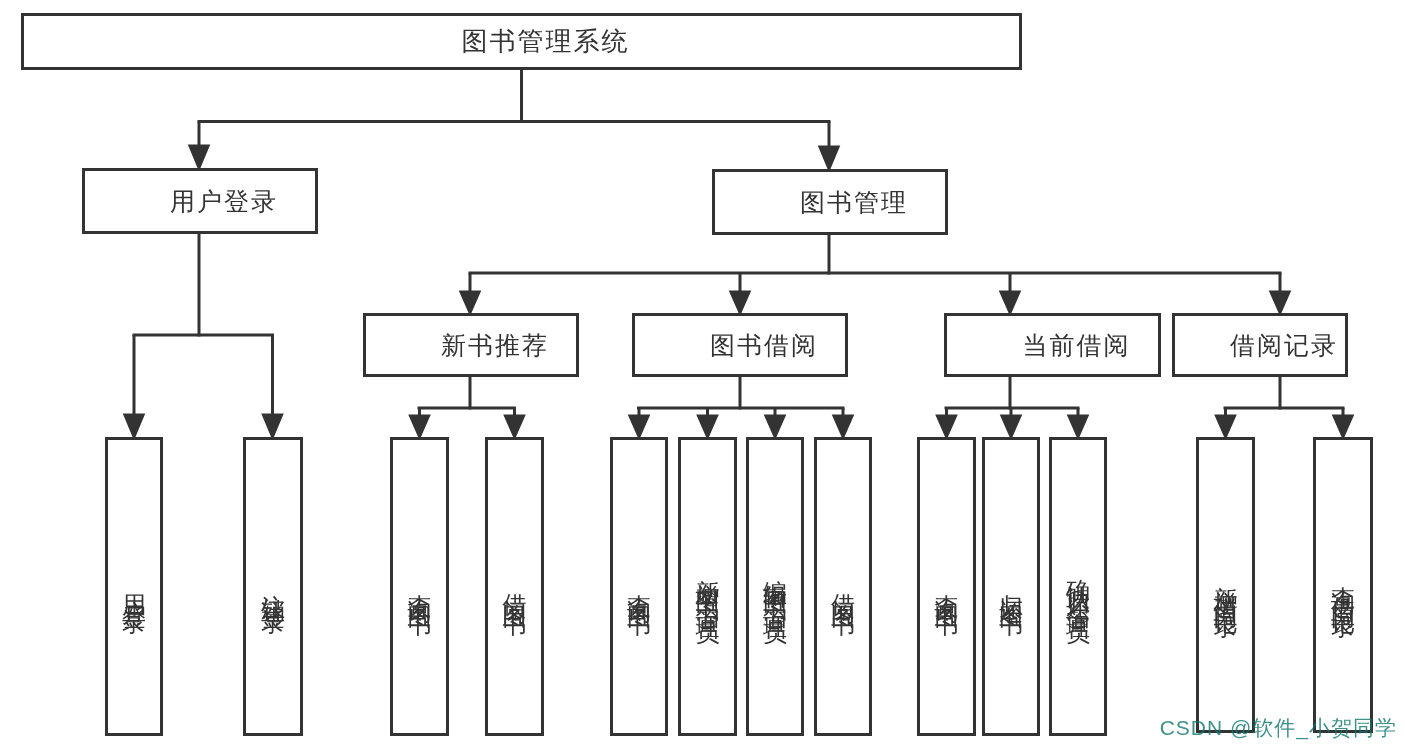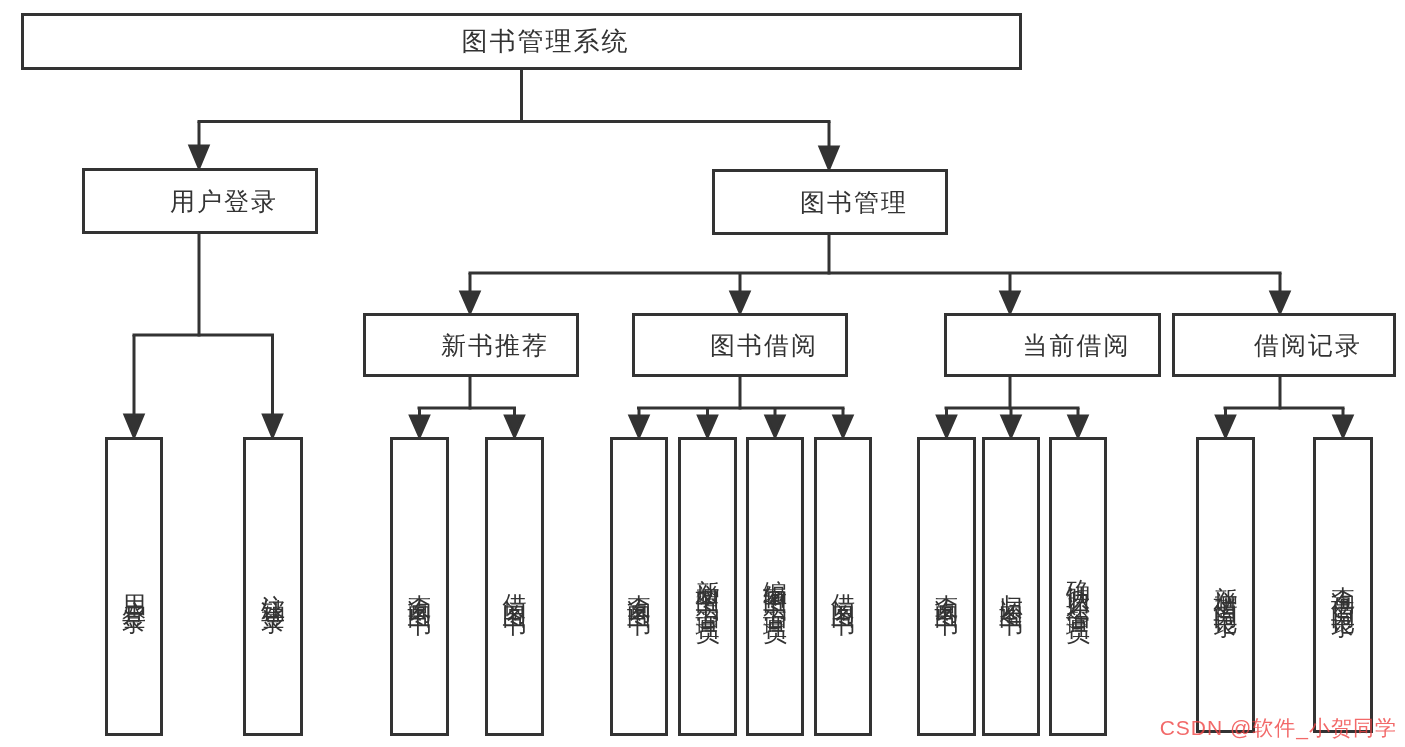--- a/index.html
+++ b/index.html
@@ -49,21 +49,21 @@
     letter-spacing: 6px;
     line-height: 1;
     white-space: nowrap;
   }
   .watermark {
     position: absolute;
     right: 8px;
     top: 714px;
     z-index: 3;
     font-size: 21px;
-    color: #ef4444;
+    color: #0f766e;
     opacity: 0.8;
     letter-spacing: 1px;
     white-space: nowrap;
   }
 </style>
 </head>
 <body>
 
 <div id="canvas">
 
@@ -146,21 +146,21 @@
 
   <div class="node h-node" style="left:632px; top:313px; width:216px; height:64px;">
     <span>图书借阅</span>
   </div>
   <div class="node h-node" style="left:363px; top:313px; width:216px; height:64px;">
     <span>新书推荐</span>
   </div>
   <div class="node h-node" style="left:902px; top:313px; width:217px; height:64px;margin-left:42px;">
     <span>当前借阅</span>
   </div>
-  <div class="node h-node" style="left:1172px; top:313px; width:224px; height:64px;">
+  <div class="node h-node" style="left:1172px; top:313px; width:176px; height:64px;">
     <span>借阅记录</span>
   </div>
 
   <div class="node v-node" style="left:105px; top:437px; width:58px; height:299px;">
     <span>用户登录</span>
   </div>
   <div class="node v-node" style="left:243px; top:437px; width:60px; height:299px;">
     <span>注销登录</span>
   </div>
 

